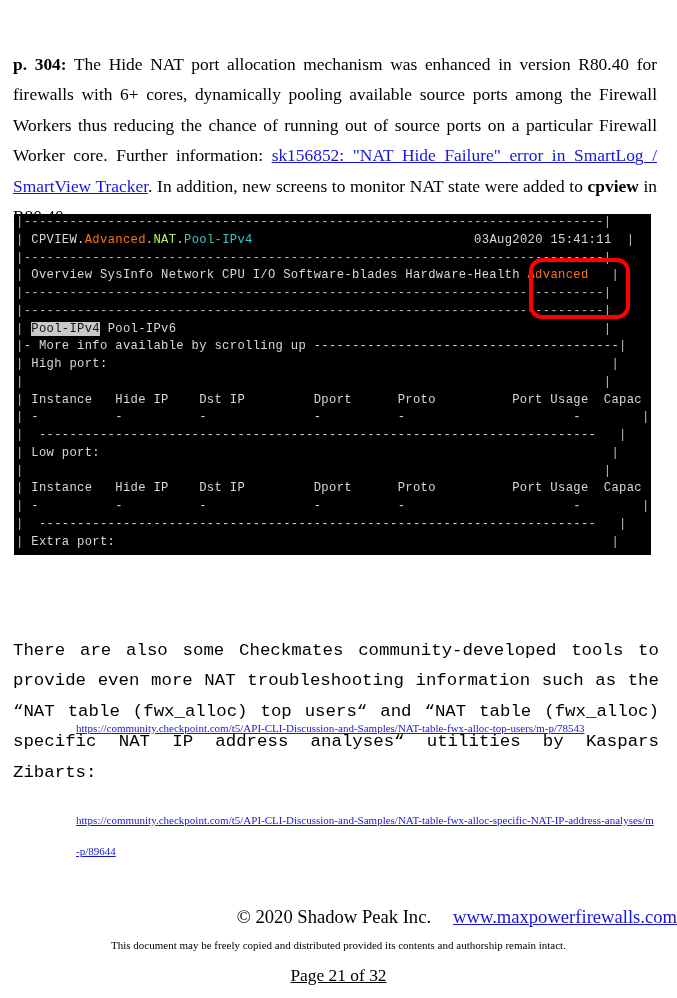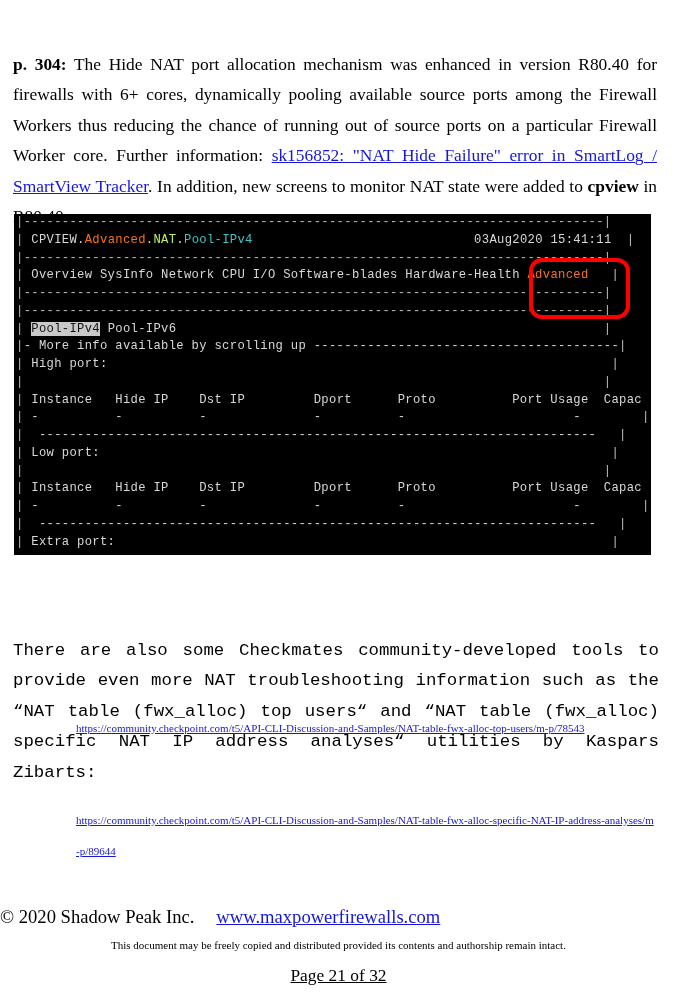--- a/index.html
+++ b/index.html
@@ -114,21 +114,21 @@
     top: 258px;
     width: 93px;
     height: 53px;
   }
 
   
   .footer-line1 {
     position: absolute;
     left: 0; top: 905px;
     width: 677px;
-    text-align: left;
+    text-align: right;
     font-size: 18.6px;
     line-height: 24px;
   }
   .footer-line1 .sep { display: inline-block; width: 22px; }
   .footer-line2 {
     position: absolute;
     left: 0; top: 939px;
     width: 677px;
     text-align: center;
     font-size: 11px;

